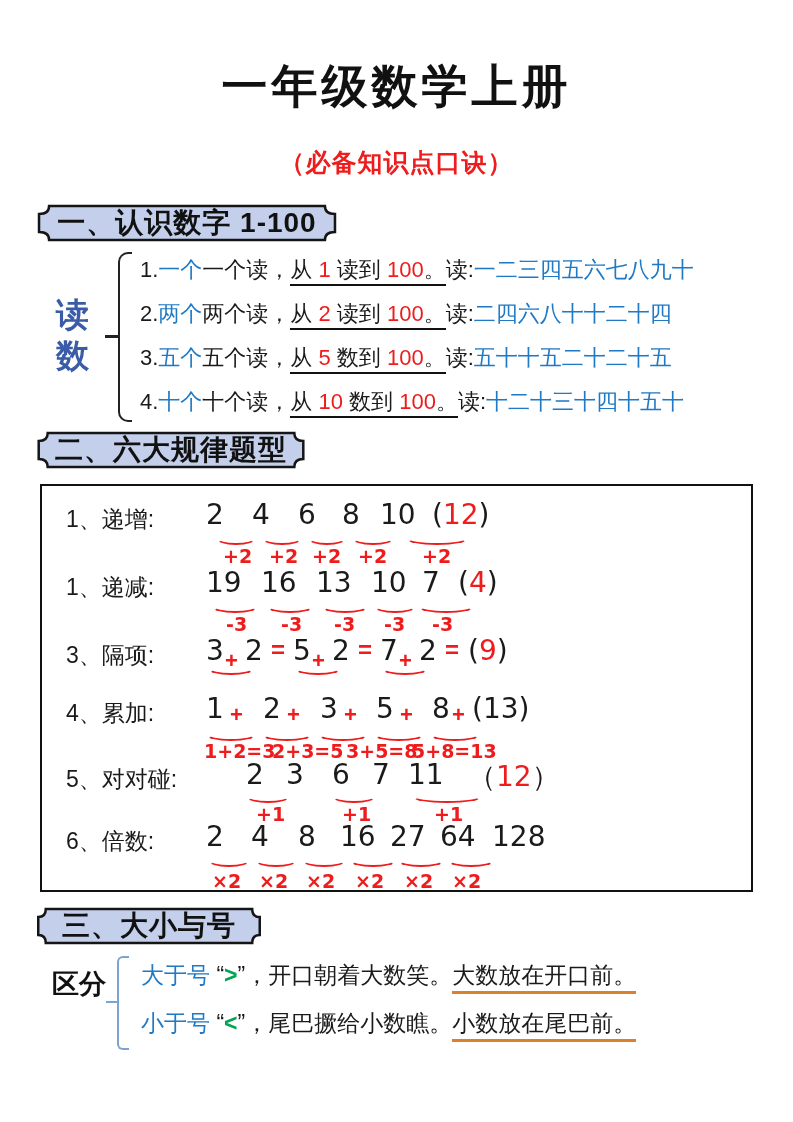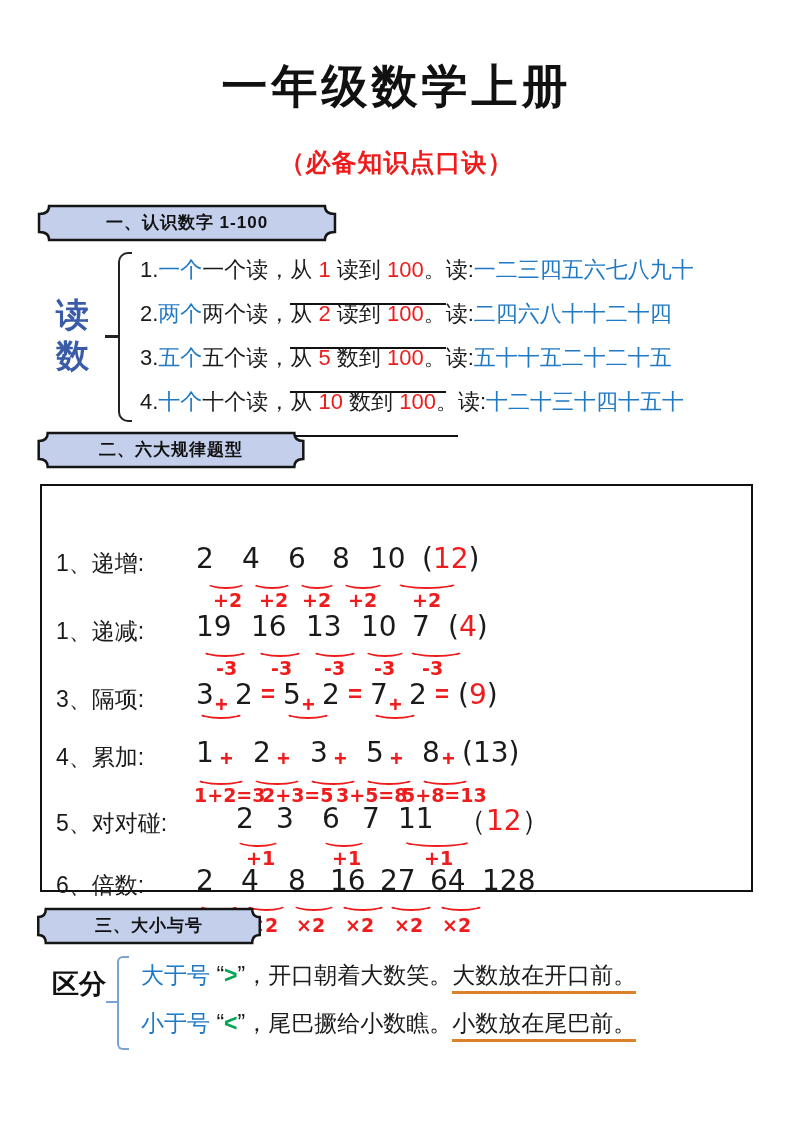--- a/index.html
+++ b/index.html
@@ -19,43 +19,43 @@
   }
   .title{position:absolute;top:56px;left:0;right:0;text-align:center;
     font-size:46px;font-weight:900;letter-spacing:4px;color:#111;}
   .subtitle{position:absolute;top:146px;left:0;right:0;text-align:center;
     font-size:25px;font-weight:bold;color:var(--red);letter-spacing:1px;}
 
   
   .plaque{position:absolute;height:40px;}
   .plaque svg{position:absolute;inset:0;width:100%;height:100%;}
   .plaque-text{position:relative;display:block;text-align:center;line-height:40px;
-    font-size:17px;font-weight:bold;color:#111;letter-spacing:1px;}
+    font-size:28px;font-weight:bold;color:#111;letter-spacing:1px;}
 
   
   .group1{position:absolute;top:246px;left:0;width:793px;height:190px;}
   .side-label{position:absolute;left:56px;top:48px;width:42px;
     font-size:33px;font-weight:bold;color:var(--dark-blue);line-height:1.25;text-align:left;}
   .brace{position:absolute;border:2.5px solid #222;border-right:none;}
   .brace1{left:118px;top:6px;width:14px;height:170px;border-radius:10px 0 0 10px;}
   .tick{position:absolute;background:#222;height:2.5px;}
   .tick1{left:105px;top:89px;width:13px;}
   .lines1{position:absolute;left:140px;top:2px;}
   .s1-line{height:44px;line-height:44px;font-size:22px;white-space:nowrap;}
   .blk{color:var(--ink);}
   .blue{color:var(--blue);}
   .red{color:var(--red);}
   .green{color:var(--green);font-weight:bold;}
-  .u-black{border-bottom:2.5px solid #111;padding-bottom:21px;text-align:right;}
+  .u-black{border-bottom:2.5px solid #111;padding-bottom:2px;text-align:right;}
   .u-orange{border-bottom:3px solid var(--orange);padding-bottom:3px;}
 
   
   .pbox{position:absolute;top:484px;left:40px;width:713px;height:408px;
     border:2.5px solid #111;background:#fff;}
-  .prow{position:absolute;left:8px;width:707px;height:68px;margin-top:44px;}
+  .prow{position:absolute;left:18px;width:707px;height:68px;}
   .plab{position:absolute;top:6px;font-size:23px;color:var(--ink);white-space:nowrap;}
   .num{position:absolute;top:0;font-size:28px;color:var(--ink);
     font-family:"DejaVu Sans","Liberation Sans",sans-serif;}
   .ansgrp{position:absolute;top:0;font-size:28px;white-space:nowrap;
     font-family:"DejaVu Sans","Liberation Sans",sans-serif;}
   .arc{position:absolute;height:13px;border:2.5px solid transparent;
     border-bottom-color:var(--red);border-radius:50%;}
   .alab{position:absolute;font-size:19px;font-weight:bold;color:var(--red);
     font-family:"DejaVu Sans","Liberation Sans",sans-serif;white-space:nowrap;}
   .plusr{position:absolute;font-size:22px;font-weight:bold;color:var(--red);}

